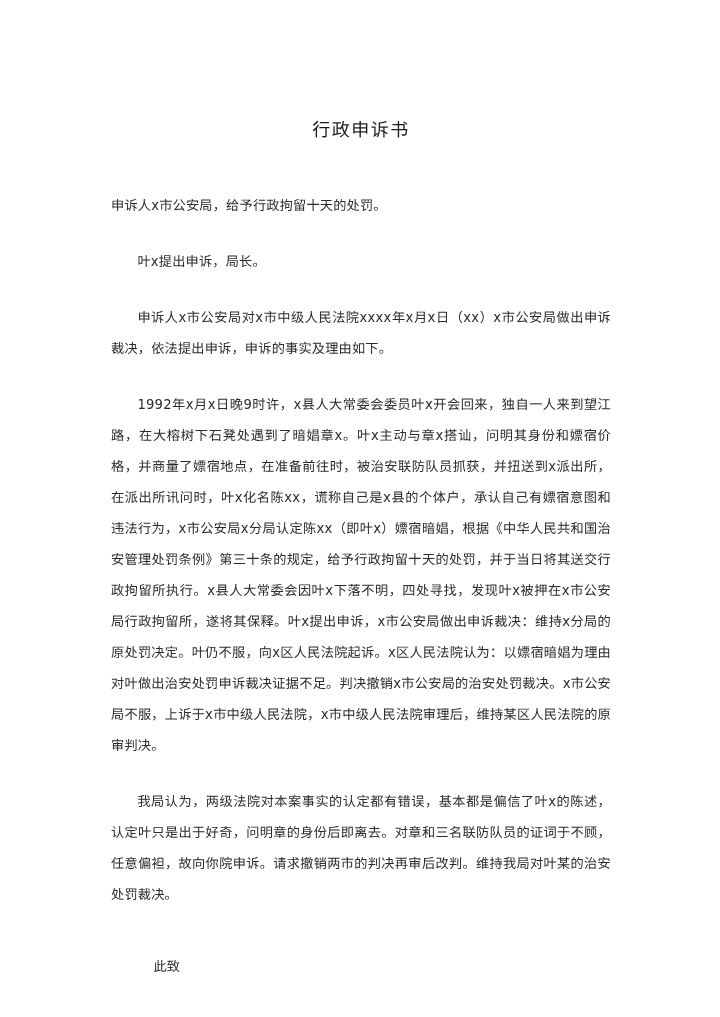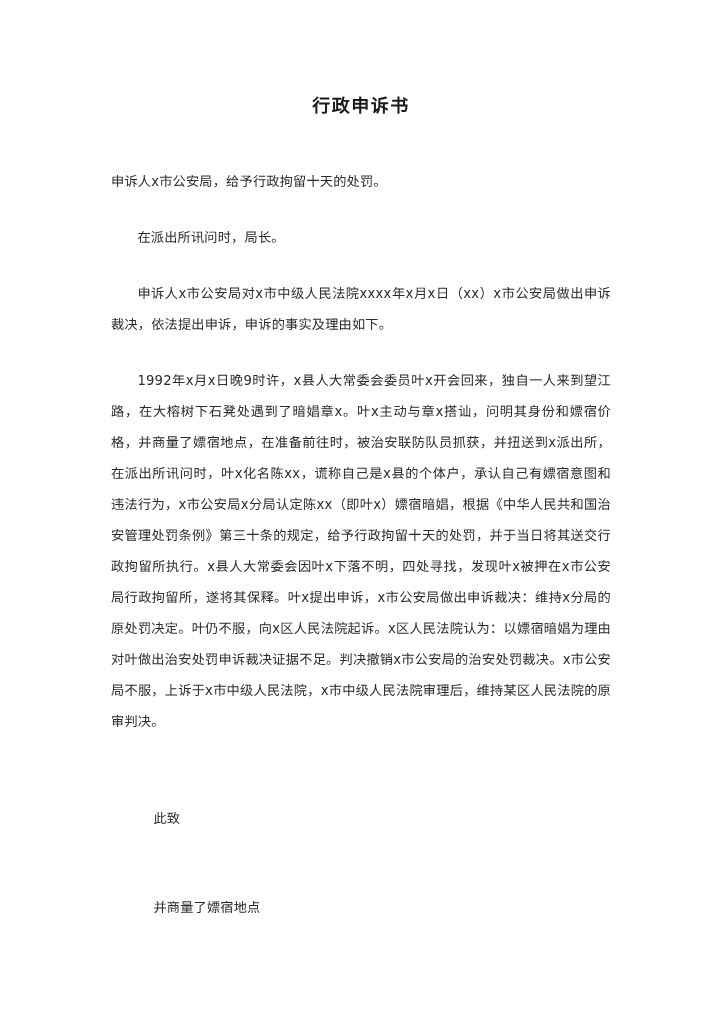--- a/index.html
+++ b/index.html
@@ -21,25 +21,25 @@
   }
   .doc-body {
     position: absolute;
     left: 111px;
     top: 0;
     width: 500px;
   }
   .doc-title {
     text-align: center;
     font-size: 18px;
-    font-weight: bold;
+    font-weight: normal;
     color: #1a1a1a;
     letter-spacing: 1.5px;
     margin: 0;
-    padding-top: 93px;
+    padding-top: 117px;
     line-height: 26px;
   }
   .para {
     font-size: 13.2px;
     line-height: 31px;
     color: #2b2b2b;
     text-align: justify;
     text-justify: inter-ideograph;
     margin: 0;
     letter-spacing: 0.2px;
@@ -66,32 +66,33 @@
   <div class="doc-body">
 
     <h1 class="doc-title">行政申诉书</h1>
 
     <div class="gap-title"></div>
 
     <p class="para">申诉人x市公安局，给予行政拘留十天的处罚。</p>
 
     <div class="gap-p"></div>
 
-    <p class="para indent">在派出所讯问时，局长。</p>
+    <p class="para indent">叶x提出申诉，局长。</p>
 
     <div class="gap-p"></div>
 
     <p class="para indent">申诉人x市公安局对x市中级人民法院xxxx年x月x日（xx）x市公安局做出申诉裁决，依法提出申诉，申诉的事实及理由如下。</p>
 
     <div class="gap-p"></div>
 
     <p class="para indent">1992年x月x日晚9时许，x县人大常委会委员叶x开会回来，独自一人来到望江路，在大榕树下石凳处遇到了暗娼章x。叶x主动与章x搭讪，问明其身份和嫖宿价格，并商量了嫖宿地点，在准备前往时，被治安联防队员抓获，并扭送到x派出所，在派出所讯问时，叶x化名陈xx，谎称自己是x县的个体户，承认自己有嫖宿意图和违法行为，x市公安局x分局认定陈xx（即叶x）嫖宿暗娼，根据《中华人民共和国治安管理处罚条例》第三十条的规定，给予行政拘留十天的处罚，并于当日将其送交行政拘留所执行。x县人大常委会因叶x下落不明，四处寻找，发现叶x被押在x市公安局行政拘留所，遂将其保释。叶x提出申诉，x市公安局做出申诉裁决：维持x分局的原处罚决定。叶仍不服，向x区人民法院起诉。x区人民法院认为：以嫖宿暗娼为理由对叶做出治安处罚申诉裁决证据不足。判决撤销x市公安局的治安处罚裁决。x市公安局不服，上诉于x市中级人民法院，x市中级人民法院审理后，维持某区人民法院的原审判决。</p>
 
     <div class="gap-p"></div>
 
+    <p class="para indent">我局认为，两级法院对本案事实的认定都有错误，基本都是偏信了叶x的陈述，认定叶只是出于好奇，问明章的身份后即离去。对章和三名联防队员的证词于不顾，任意偏袒，故向你院申诉。请求撤销两市的判决再审后改判。维持我局对叶某的治安处罚裁决。</p>
 
     <div class="gap-p"></div>
 
     <p class="closing indent">此致</p>
 
     <div class="gap-sign"></div>
 
     <p class="closing indent">并商量了嫖宿地点</p>
 
   </div>

